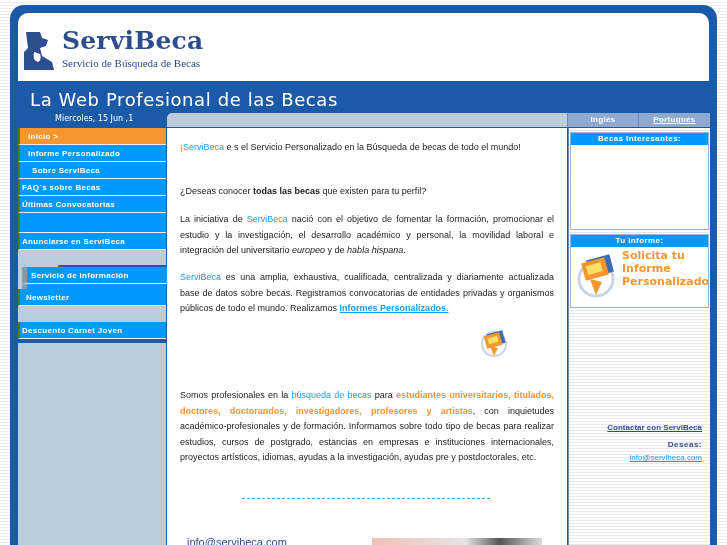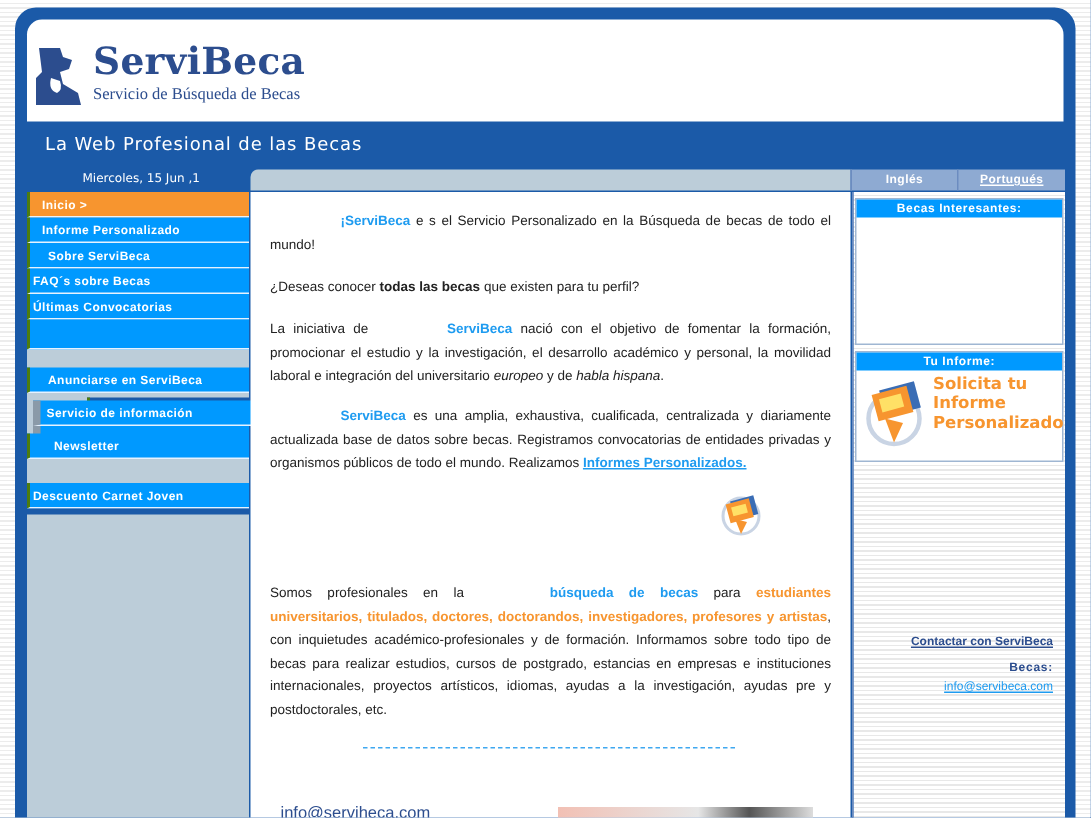--- a/index.html
+++ b/index.html
@@ -21,21 +21,21 @@
   .logo-icon { position:absolute; left:0; top:2px; width:34px; height:40px; }
   .logo-title {
     position:absolute; left:40px; top:-2px; font-family:"DejaVu Serif", serif; font-weight:bold;
     font-size:25px; color:#2c4d8e; letter-spacing:0.2px;
   }
   .logo-sub {
     position:absolute; left:40px; top:29px; font-family:"Liberation Serif", serif;
     font-size:11px; color:#2c4d8e;
   }
   .tagline {
-    position:absolute; left:30px; top:89px; color:#fff; font-size:12px; letter-spacing:0.6px;
+    position:absolute; left:30px; top:89px; color:#fff; font-size:18px; letter-spacing:0.6px;
     font-family:"DejaVu Sans", sans-serif;
   }
   .date {
     position:absolute; left:55px; top:114px; color:#fff; font-size:8px; font-family:"DejaVu Sans", sans-serif;
   }
   .top-strip {
     position:absolute; left:167px; top:113px; width:400px; height:14px; background:#bccdd9;
     border-radius:5px 0 0 0;
   }
   .lang-tab {
@@ -54,21 +54,21 @@
   .nav-item.active { background:#f7952f; }
   .nav-item.dark { background:#1b5aa8; }
   .nav-item.sub { border-left:5px solid #8a9aa8; }
   .nav-gap { position:absolute; left:0; width:148px; height:4px; background:#1b5aa8; }
   
   .main {
     position:absolute; left:167px; top:128px; width:400px; height:420px; background:#fff;
     font-size:9px; color:#222; font-family:"Liberation Sans", sans-serif;
   }
   .para { position:absolute; left:13px; width:374px; line-height:15.5px; text-align:justify; }
-  .blue { color:#1e9bf0; font-weight:bold;margin-left:47px; }
+  .blue { color:#1e9bf0; font-weight:normal; }
   .orange { color:#f7952f; font-weight:bold; }
   .link { color:#1e9bf0; font-weight:bold; text-decoration:underline; }
   .divider {
     position:absolute; left:75px; top:370px; width:248px; border-top:1px dashed #3fa8f0;
   }
   .info-bottom { position:absolute; left:20px; top:408px; color:#2c4d8e; font-size:11px; }
   .photo-strip {
     position:absolute; left:205px; top:410px; width:170px; height:10px;
     background:linear-gradient(to right,#f2c0b4,#e6e6e6 55%,#555 75%,#ddd);
   }
@@ -121,29 +121,29 @@
 <div class="lang-tab" style="left:567px;width:70px;">Inglés</div>
 <div class="lang-tab" style="left:638px;width:71px;text-decoration:underline;">Portugués</div>
 
 <div class="leftnav">
   <div class="nav-item active" style="top:0;padding-left:8px;">Inicio &gt;</div>
   <div class="nav-item" style="top:17px;padding-left:8px;">Informe Personalizado</div>
   <div class="nav-item" style="top:34px;padding-left:12px;">Sobre ServiBeca</div>
   <div class="nav-item" style="top:51px;padding-left:2px;">FAQ´s sobre Becas</div>
   <div class="nav-item" style="top:68px;padding-left:2px;">Últimas Convocatorias</div>
   <div class="nav-item" style="top:85px;height:20px;padding-left:2px;"></div>
-  <div class="nav-item" style="top:105px;padding-left:12px;margin-top:12px;">Anunciarse en ServiBeca</div>
+  <div class="nav-item" style="top:105px;padding-left:2px;">Anunciarse en ServiBeca</div>
   <div class="nav-item dark" style="top:137px;padding-left:8px;margin-left:40px;">
     <span>Servicio a entidades</span>
     <span style="position:absolute;left:117px;top:7px;width:0;height:0;border-left:4px solid transparent;border-right:4px solid transparent;border-top:4px solid #fff;"></span>
   </div>
   <div class="nav-item sub" style="top:139px;left:4px;width:172px;padding-left:4px;">Servicio de información</div>
   <div class="nav-item sub" style="top:156px;left:4px;width:144px;padding-left:4px;">Newsletter Convocantes</div>
   <div class="nav-gap" style="top:173px;"></div>
-  <div class="nav-item" style="top:161px;padding-left:16px;">Newsletter</div>
+  <div class="nav-item" style="top:161px;padding-left:6px;">Newsletter</div>
   <div class="nav-item" style="top:194px;padding-left:2px;">Descuento Carnet Joven</div>
   <div class="nav-gap" style="top:211px;"></div>
 </div>
 
 <div class="main">
   <div class="para" style="top:12px;">
     <span class="blue">¡ServiBeca</span><span> e s el  Servicio Personalizado en la Búsqueda de becas de todo el mundo!</span>
   </div>
   <div class="para" style="top:56px;">
     <span>¿Deseas conocer </span><b>todas las becas</b><span> que existen para tu perfil?</span>
@@ -182,15 +182,15 @@
       <rect x="11" y="13" width="15" height="9" fill="#ffe066" transform="rotate(-15 19 18)"></rect>
       <path d="M14 28 L26 31 L20 44 Z" fill="#f7952f"></path>
     </svg>
     <div class="promo-text">
       <div>Solicita tu</div>
       <div>Informe</div>
       <div>Personalizado</div>
     </div>
   </div>
   <a class="contact-link">Contactar con ServiBeca</a>
-  <div class="email-label">Becas:</div>
+  <div class="email-label">Deseas:</div>
   <a class="email-link">info@servibeca.com</a>
 </div>
 
 </body></html>

